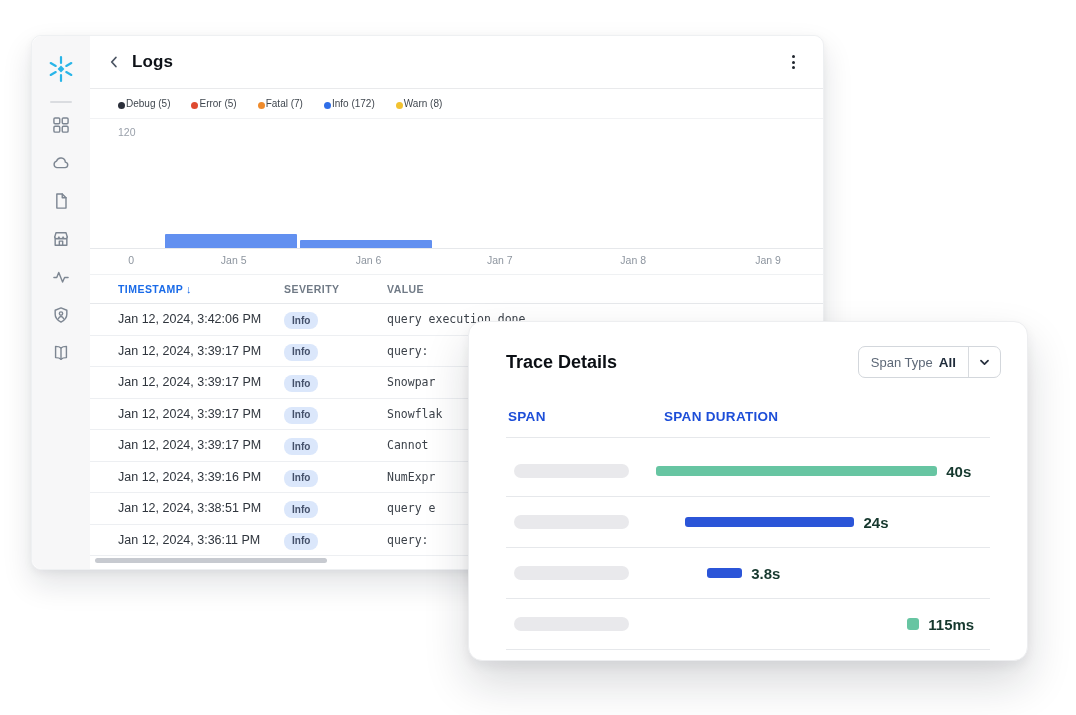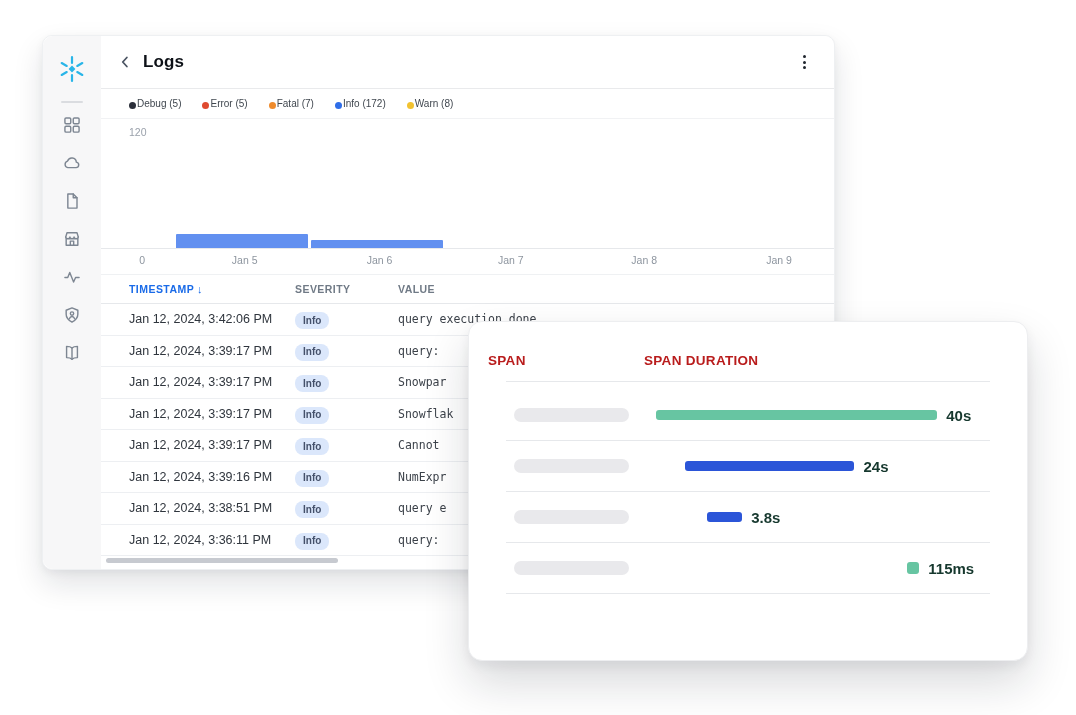--- a/index.html
+++ b/index.html
@@ -1,21 +1,21 @@
 <!DOCTYPE html>
 <html><head>
 <meta charset="utf-8">
 <style>
   * { margin:0; padding:0; box-sizing:border-box; }
   html,body { background:#fff; }
   .stage{ position:relative; width:1076px; height:715px; background:#ffffff; overflow:hidden;
           font-family:"Liberation Sans", sans-serif; }
 
   
-  .logs-panel{ position:absolute; left:42px; top:35px; width:793px; height:535px;
+  .logs-panel{ position:absolute; left:31px; top:35px; width:793px; height:535px;
     background:#fff; border-radius:10px; border:1px solid #eef0f2;
     box-shadow:0 14px 30px rgba(16,24,40,.12), 0 3px 8px rgba(16,24,40,.05); }
   .sidebar{ position:absolute; left:0; top:0; bottom:0; width:58px; background:#f7f7f8;
     border-radius:10px 0 0 10px; display:flex; flex-direction:column; align-items:center; padding-top:17px; }
   .logo{ width:32px; height:32px; display:block; }
   .side-divider{ width:22px; height:2px; background:#dadce0; border-radius:1px; margin:16px 0 12px; }
   .side-icons{ display:flex; flex-direction:column; gap:18px; align-items:center; }
   .side-icon{ width:20px; height:20px; color:#7d8692; cursor:pointer; }
   .side-icon svg{ width:20px; height:20px; display:block; }
 
@@ -66,22 +66,22 @@
   .trace-header{ display:flex; align-items:center; padding:24px 26px 0 37px; }
   .trace-title{ font-size:18px; font-weight:700; color:#0b0f14; flex:1; }
   .dropdown{ display:flex; align-items:center; height:32px; border:1px solid #d3d7dc;
     border-radius:7px; background:#fff; cursor:pointer; overflow:hidden; }
   .dd-main{ display:flex; align-items:center; padding:0 12px; gap:6px; height:100%; }
   .dd-label{ font-size:13px; color:#5d6877; }
   .dd-value{ font-size:13.5px; font-weight:600; color:#1f2b3a; }
   .dd-sep{ width:1px; align-self:stretch; background:#d8dbdf; }
   .dd-chev{ display:flex; align-items:center; justify-content:center; width:31px; height:100%; color:#28313f; }
 
-  .trace-cols{ display:flex; padding:0 19px; margin-top:31px;
-    font-size:13.5px; font-weight:700; color:#b91c1c; letter-spacing:.3px; }
+  .trace-cols{ display:flex; padding:0 39px; margin-top:31px;
+    font-size:13.5px; font-weight:700; color:#1d4ed8; letter-spacing:.3px; }
   .tc-span{ width:156px; }
   .trace-divider{ margin:13px 37px 0; border-top:1px solid #e6e8eb; }
   .trace-rows{ margin:8px 37px; }
   .trace-row{ position:relative; height:51px; border-bottom:1px solid #e6e8eb; }
   .pill{ position:absolute; left:8px; top:50%; transform:translateY(-50%);
     width:115px; height:14px; border-radius:7px; background:#e9e9ec; }
   .span-bar{ position:absolute; top:50%; transform:translateY(-50%); height:10px; border-radius:3px; }
   .dur-label{ position:absolute; top:50%; transform:translateY(-50%);
     font-size:15px; font-weight:700; color:#16382e; white-space:nowrap; }
 </style>
@@ -262,20 +262,35 @@
           <span class="cell-val">query:</span>
         </div>
       </div>
     </div>
 
     <div class="hscroll-thumb"></div>
   </div>
 
   <div class="trace-card">
 
+    <div class="trace-header">
+      <span class="trace-title">Trace Details</span>
+      <div class="dropdown">
+        <span class="dd-main">
+          <span class="dd-label">Span Type</span>
+          <span class="dd-value">All</span>
+        </span>
+        <span class="dd-sep"></span>
+        <span class="dd-chev">
+          <svg width="13" height="13" viewBox="0 0 14 14" fill="none" stroke="currentColor" stroke-width="1.9" stroke-linecap="round" stroke-linejoin="round">
+              <path d="M3.2 5 7 8.8 10.8 5"></path>
+            </svg>
+        </span>
+      </div>
+    </div>
 
     <div class="trace-cols">
       <span class="tc-span">SPAN</span>
       <span class="tc-duration">SPAN DURATION</span>
     </div>
     <div class="trace-divider"></div>
 
     <div class="trace-rows">
       <div class="trace-row">
         <span class="pill"></span>

